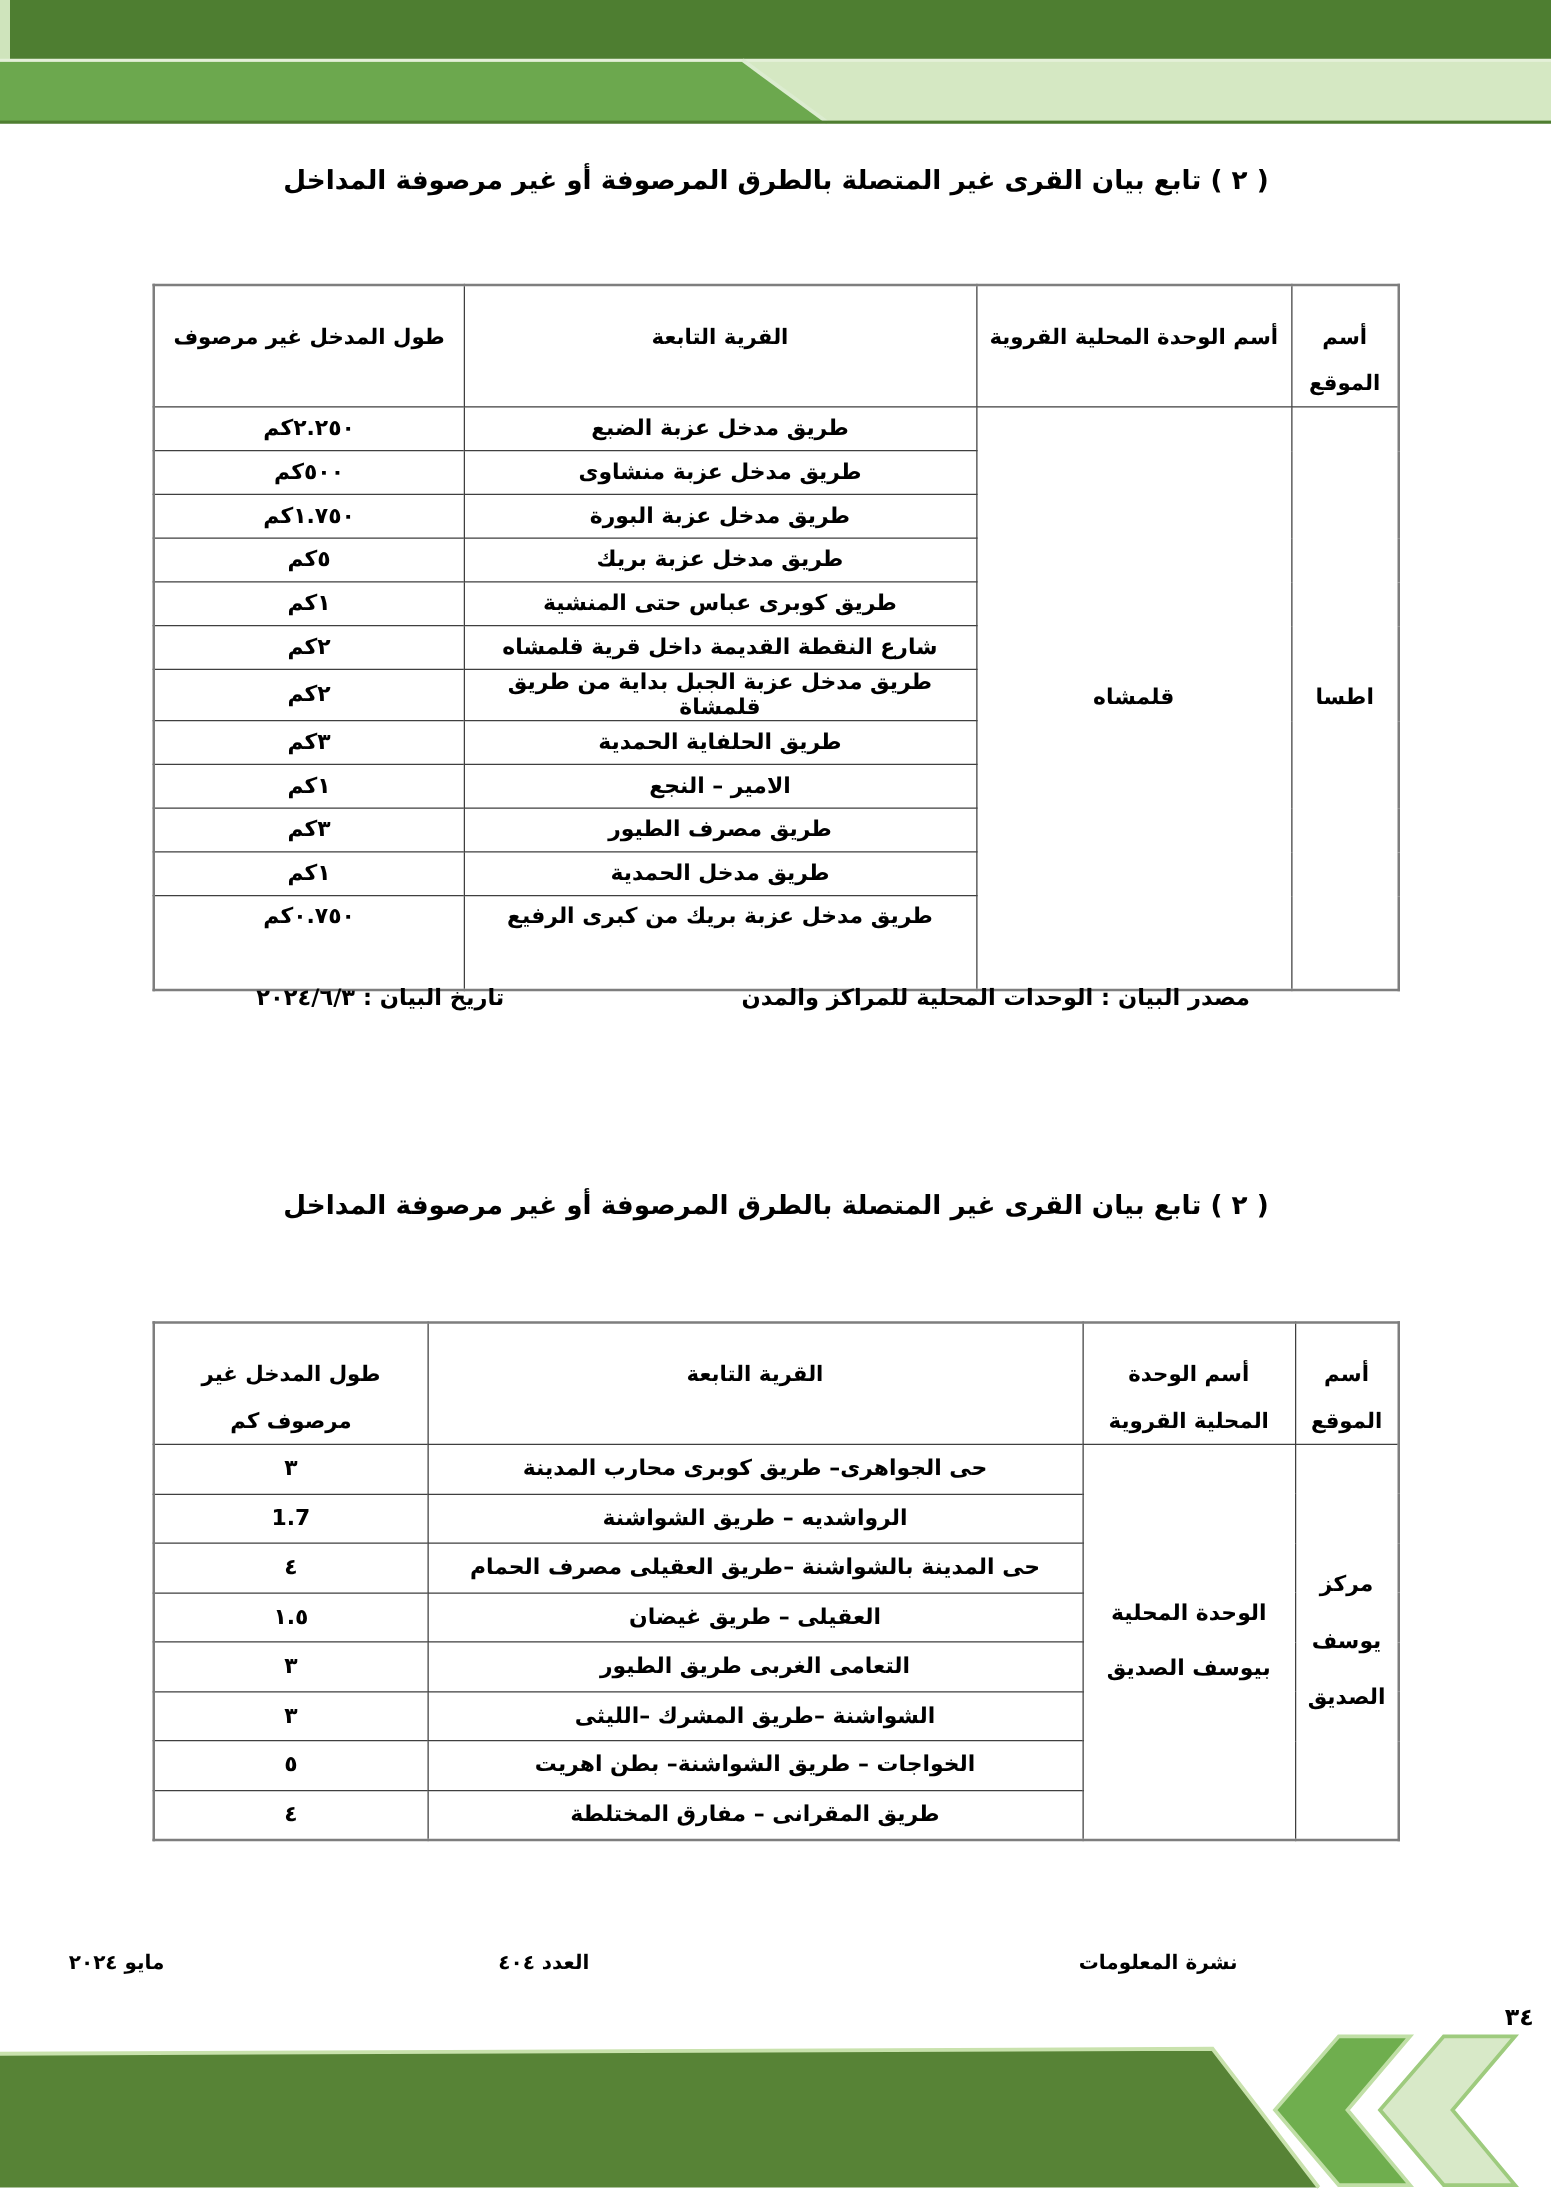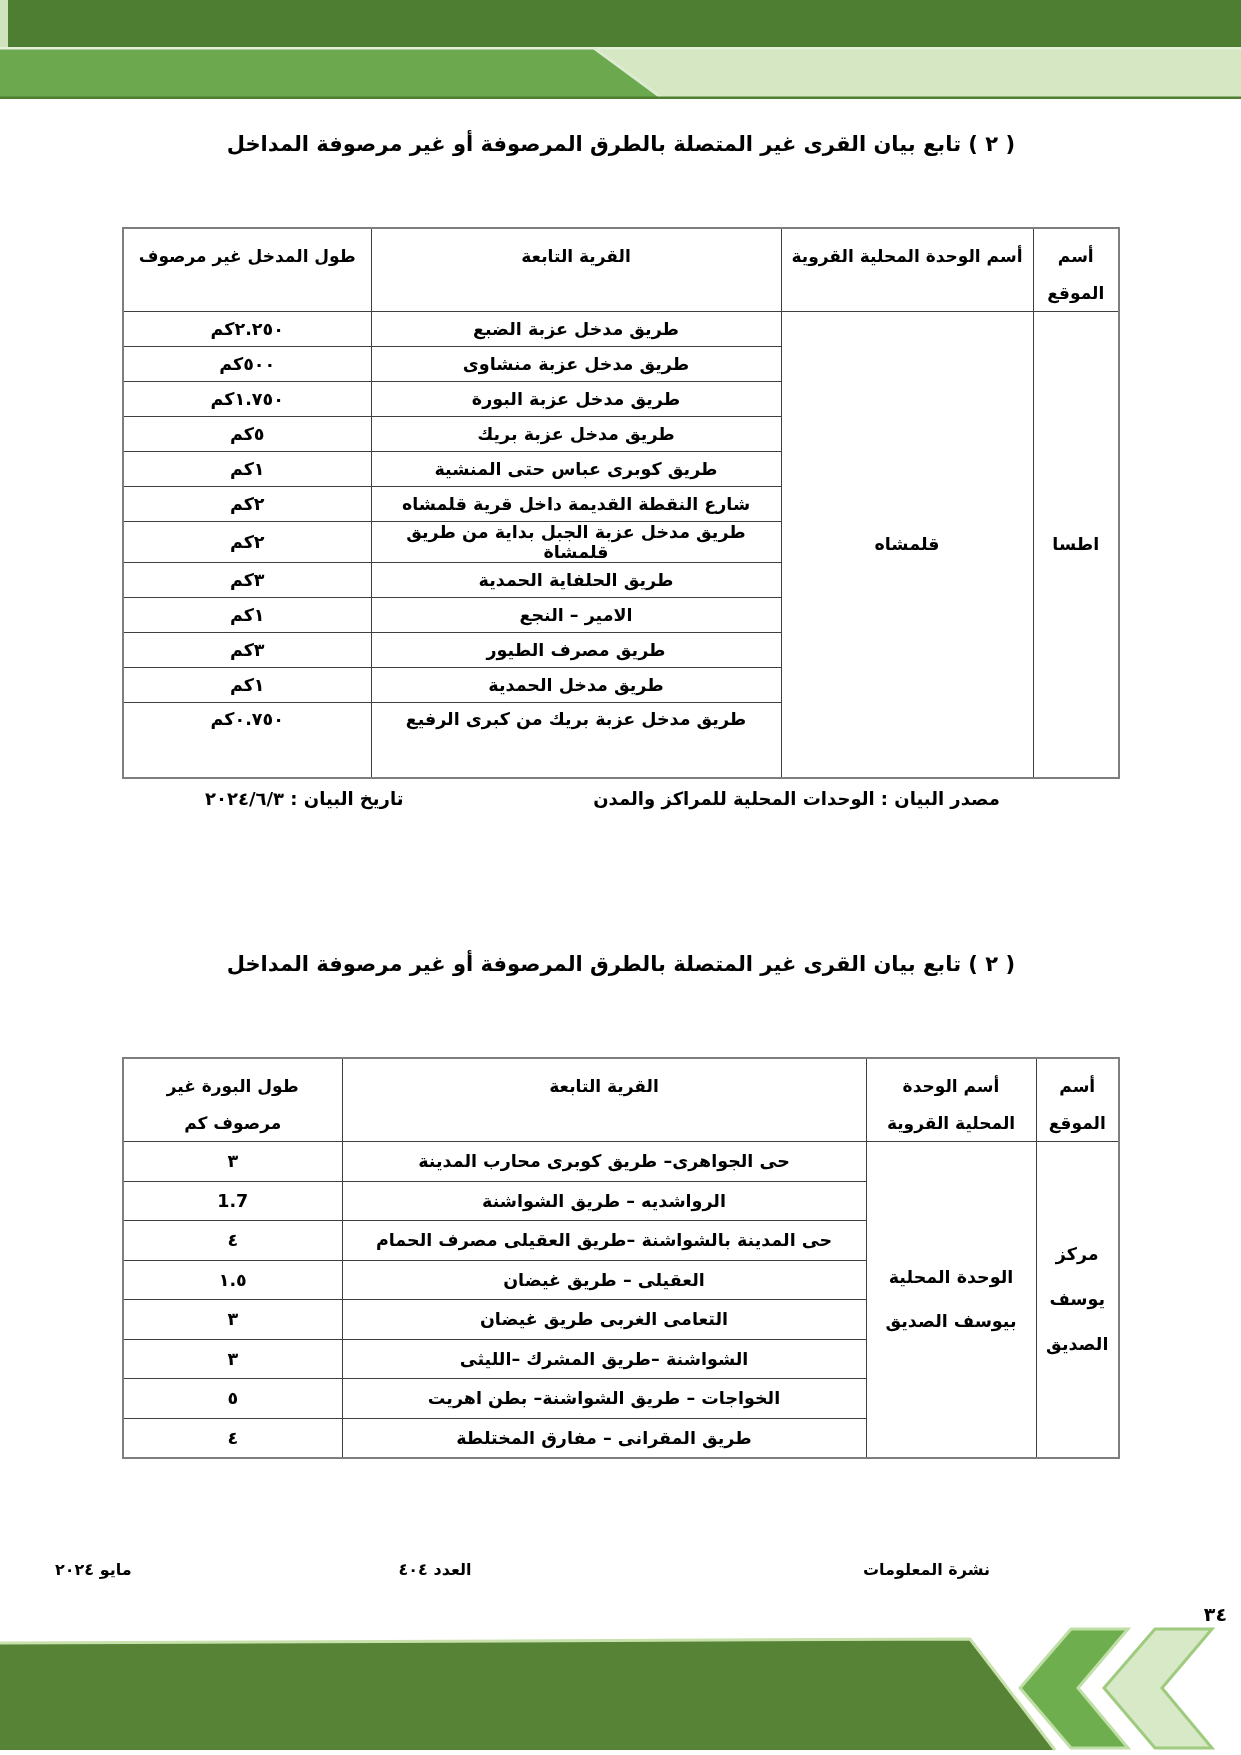--- a/index.html
+++ b/index.html
@@ -17,21 +17,21 @@
 
   table.datatable{
     border-collapse:collapse;table-layout:fixed;width:996px;
     border:2.5px solid #7e7e7e;background:#fff;direction:rtl;
   }
   table.datatable th, table.datatable td{
     border:1.5px solid #3f3f3f;text-align:center;padding:0 4px;
     overflow:hidden;
   }
   table.datatable th{
-    font-size:17px;vertical-align:top;padding-top:9px;line-height:2.15;
+    font-size:17px;vertical-align:top;padding-top:23px;line-height:2.15;
     white-space:pre-line;font-weight:bold;
   }
   table.datatable td{font-size:17.5px;vertical-align:middle;}
   .preline{white-space:pre-line;}
   #table1 tr.hrow{height:83px}
   #table1 tr.drow{height:35px}
   #table1 tr.tallrow{height:75px}
   #table1 tr.tallrow td{vertical-align:top;padding-top:6px;margin-top:36px;}
   #table1 td.mergecell{line-height:2.2;}
   #table2 tr.hrow{height:83px}
@@ -152,21 +152,21 @@
         <col style="width:524px">
         <col style="width:219px">
     </colgroup>
     <thead>
       <tr class="hrow">
         <th class="preline">أسم
 الموقع</th>
         <th class="preline">أسم الوحدة
 المحلية القروية</th>
         <th>القرية التابعة</th>
-        <th class="preline">طول البورة غير
+        <th class="preline">طول المدخل غير
 مرصوف كم</th>
       </tr>
     </thead>
     <tbody id="t2-body">
         <tr class="drow">
           <td rowspan="8" class="mergecell preline">مركز
 يوسف
 الصديق</td>
           <td rowspan="8" class="mergecell preline">الوحدة المحلية
 بيوسف الصديق</td>
@@ -179,21 +179,21 @@
         </tr>
         <tr class="drow">
           <td>حى المدينة بالشواشنة –طريق العقيلى مصرف الحمام</td>
           <td>٤</td>
         </tr>
         <tr class="drow">
           <td>العقيلى – طريق غيضان</td>
           <td>١.٥</td>
         </tr>
         <tr class="drow">
-          <td>التعامى الغربى طريق غيضان</td>
+          <td>التعامى الغربى طريق الطيور</td>
           <td>٣</td>
         </tr>
         <tr class="drow">
           <td>الشواشنة –طريق المشرك –الليثى</td>
           <td>٣</td>
         </tr>
         <tr class="drow">
           <td>الخواجات – طريق الشواشنة– بطن اهريت</td>
           <td>٥</td>
         </tr>

